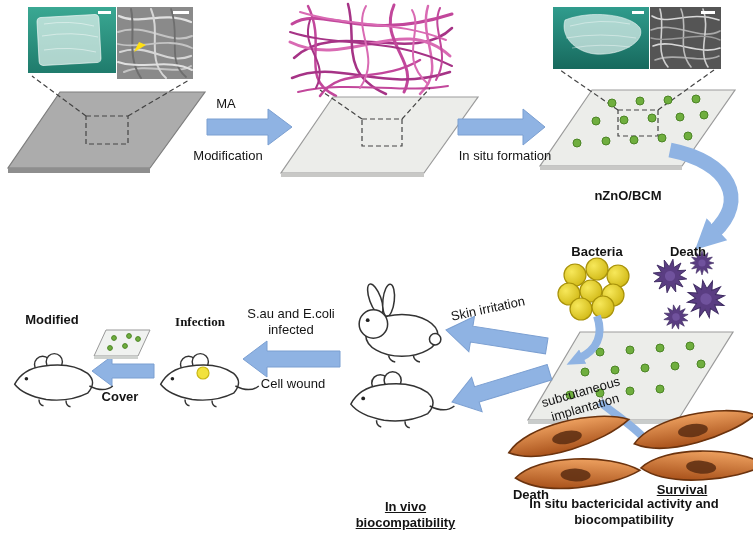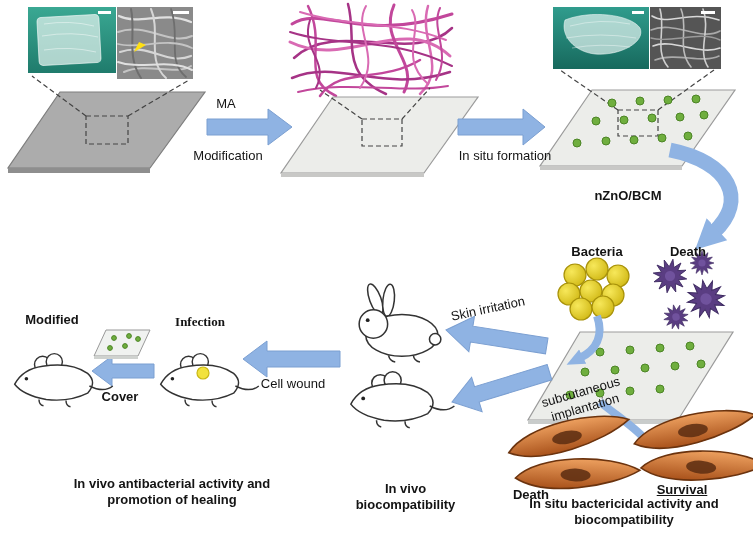--- a/index.html
+++ b/index.html
@@ -295,25 +295,25 @@
 <div class="lbl b" style="left:563px; top:188px; width:130px;">nZnO/BCM</div>
 
 <div class="lbl b" style="left:558px; top:244px; width:78px;">Bacteria</div>
 <div class="lbl b" style="left:656px; top:244px; width:64px;">Death</div>
 <div class="lbl b" style="left:503px; top:487px; width:56px;">Death</div>
 <div class="lbl b" style="left:644px; top:482px; width:76px;text-decoration:underline;">Survival</div>
 
 <div class="lbl rot12" style="left:436px; top:301px; width:104px;">Skin irritation</div>
 <div class="lbl rot16" style="left:524px; top:384px; width:118px;">subcutaneous
 implantation</div>
+<div class="lbl" style="left:239px; top:306px; width:104px;">S.au and E.coli
+infected</div>
 <div class="lbl" style="left:243px; top:376px; width:100px;">Cell wound</div>
 <div class="lbl b" style="left:157px; top:314px; width:86px;font-family:Liberation Serif, serif;">Infection</div>
 <div class="lbl" style="left:90px; top:389px; width:60px;font-weight:bold;">Cover</div>
 <div class="lbl b" style="left:16px; top:312px; width:72px;">Modified</div>
 
-<div class="lbl b" style="left:27px; top:476px; width:290px;">In vivo antibacterial activity and
-promotion of healing</div>
-<div class="lbl b" style="left:333px; top:481px; width:145px;">In vivo
+<div class="lbl b" style="left:333px; top:499px; width:145px;text-decoration:underline;">In vivo
 biocompatibility</div>
 <div class="lbl b" style="left:500px; top:496px; width:248px;">In situ bactericidal activity and
 biocompatibility</div>
 
 </div>
 
 </body></html>

